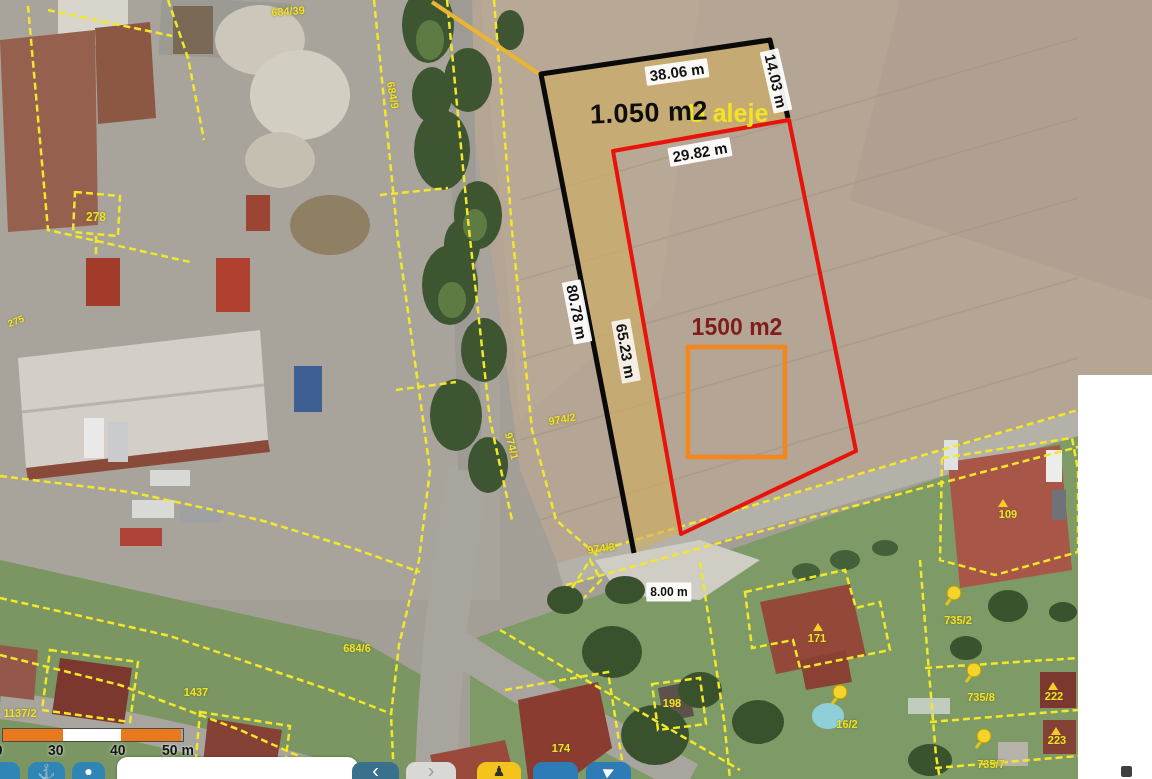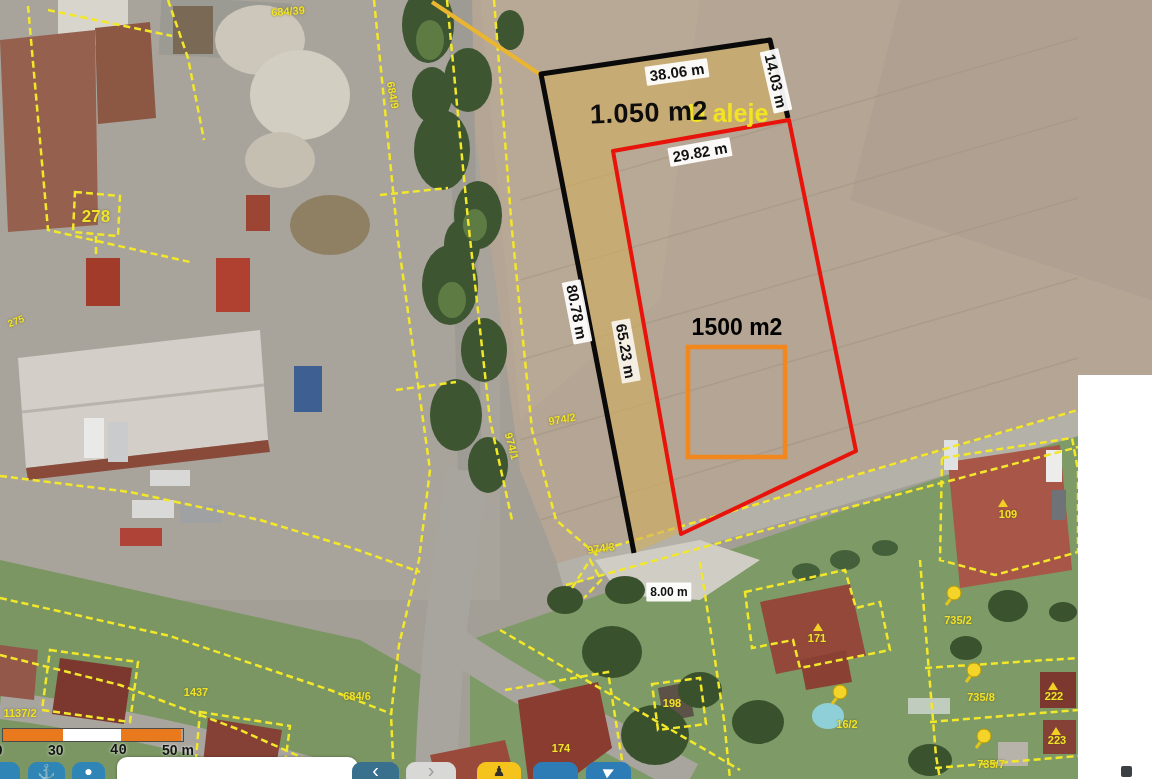--- a/index.html
+++ b/index.html
@@ -3,21 +3,21 @@
 <meta charset="utf-8">
 <style>
   html,body{margin:0;padding:0;background:#777;}
   .stage{position:relative;width:1152px;height:779px;overflow:hidden;
          font-family:"Liberation Sans",sans-serif;background:#a8a49c;}
   .stage svg{position:absolute;left:0;top:0;}
   .lbl{position:absolute;white-space:nowrap;transform:translate(-50%,-50%);}
   .meas{background:rgba(255,255,255,.93);color:#111;font-weight:700;font-size:15px;
         padding:0 4px;border-radius:1px;line-height:19px;}
   .area-black{color:#0d0d0d;font-weight:700;font-size:27px;z-index:5;letter-spacing:.5px;}
-  .area-red{color:#000000;font-weight:700;font-size:23px;z-index:5;}
+  .area-red{color:#7f1d1d;font-weight:700;font-size:23px;z-index:5;}
   .street{color:#f5e81e;font-weight:700;font-size:25px;z-index:4;opacity:.95;}
   .pnum{color:#f0e32c;font-weight:700;font-size:11px;z-index:3;
         text-shadow:0 0 2px rgba(80,70,0,.7);}
   .tick{position:absolute;color:#161616;font-weight:700;font-size:14px;z-index:8;
         text-shadow:0 0 3px rgba(255,255,255,.9);}
   .scalebar{position:absolute;left:2px;top:728px;width:180px;height:12px;z-index:8;
             border:1px solid #4a4a4a;display:flex;}
   .scalebar .seg{height:100%;}
   .btn{position:absolute;top:762px;height:34px;border-radius:9px;z-index:9;border:none;
        display:flex;align-items:flex-start;justify-content:center;cursor:pointer;
@@ -216,47 +216,47 @@
 <div class="lbl meas" style="left:577px;top:312px;transform:translate(-50%,-50%) rotate(79deg);">80.78 m</div>
 <div class="lbl meas" style="left:626px;top:351px;transform:translate(-50%,-50%) rotate(80deg);background:rgba(255,255,255,.8);">65.23 m</div>
 <div class="lbl meas" style="left:669px;top:592px;font-size:12px;">8.00 m</div>
 
 <div class="lbl street" style="left:728px;top:113px;">U aleje</div>
 <div class="lbl area-black" style="left:649px;top:113px;transform:translate(-50%,-50%) rotate(-2deg);">1.050 m2</div>
 <div class="lbl area-red" style="left:737px;top:327px;">1500 m2</div>
 
 <div class="lbl pnum" style="left:288px;top:11px;transform:translate(-50%,-50%) rotate(-4deg);">684/39</div>
 <div class="lbl pnum" style="left:393px;top:95px;transform:translate(-50%,-50%) rotate(80deg);">684/9</div>
-<div class="lbl pnum" style="left:96px;top:217px;font-size:17px;">278</div>
+<div class="lbl pnum" style="left:96px;top:217px;font-size:12px;">278</div>
 <div class="lbl pnum" style="left:16px;top:321px;transform:translate(-50%,-50%) rotate(-20deg);font-size:10px;">275</div>
 <div class="lbl pnum" style="left:562px;top:419px;transform:translate(-50%,-50%) rotate(-10deg);">974/2</div>
 <div class="lbl pnum" style="left:512px;top:446px;transform:translate(-50%,-50%) rotate(75deg);">974/1</div>
 <div class="lbl pnum" style="left:601px;top:548px;transform:translate(-50%,-50%) rotate(-8deg);">974/3</div>
-<div class="lbl pnum" style="left:357px;top:648px;margin-top:48px;">684/6</div>
+<div class="lbl pnum" style="left:357px;top:648px;">684/6</div>
 <div class="lbl pnum" style="left:196px;top:692px;">1437</div>
 <div class="lbl pnum" style="left:20px;top:713px;">1137/2</div>
 <div class="lbl pnum" style="left:561px;top:748px;">174</div>
 <div class="lbl pnum" style="left:672px;top:703px;">198</div>
 <div class="lbl pnum" style="left:817px;top:638px;">171</div>
 <div class="lbl pnum" style="left:847px;top:724px;">16/2</div>
 <div class="lbl pnum" style="left:958px;top:620px;">735/2</div>
 <div class="lbl pnum" style="left:981px;top:697px;">735/8</div>
 <div class="lbl pnum" style="left:991px;top:764px;">735/7</div>
 <div class="lbl pnum" style="left:1008px;top:514px;">109</div>
 <div class="lbl pnum" style="left:1054px;top:696px;">222</div>
 <div class="lbl pnum" style="left:1057px;top:740px;">223</div>
 
 <div class="scalebar">
   <div class="seg" style="width:60px;background:#e8791c;"></div>
   <div class="seg" style="width:58px;background:#ffffff;"></div>
   <div class="seg" style="width:60px;background:#e8791c;"></div>
 </div>
 <div class="tick" style="left:-13px;top:742px;">20</div>
 <div class="tick" style="left:48px;top:742px;">30</div>
-<div class="tick" style="left:110px;top:742px;font-family:Liberation Mono, monospace;">40</div>
+<div class="tick" style="left:110px;top:742px;">40</div>
 <div class="tick" style="left:162px;top:742px;">50 m</div>
 
 <button class="btn" style="left:-14px;width:34px;background:#2f86b6;"></button>
 <button class="btn" style="left:28px;width:37px;background:#2f86b6;color:#fff;font-size:15px;">
   <span>⚓</span>
 </button>
 <button class="btn" style="left:72px;width:33px;background:#2f86b6;color:#fff;font-size:14px;">
   <span>●</span>
 </button>
 <input class="searchbox" type="text" value="" style="">

